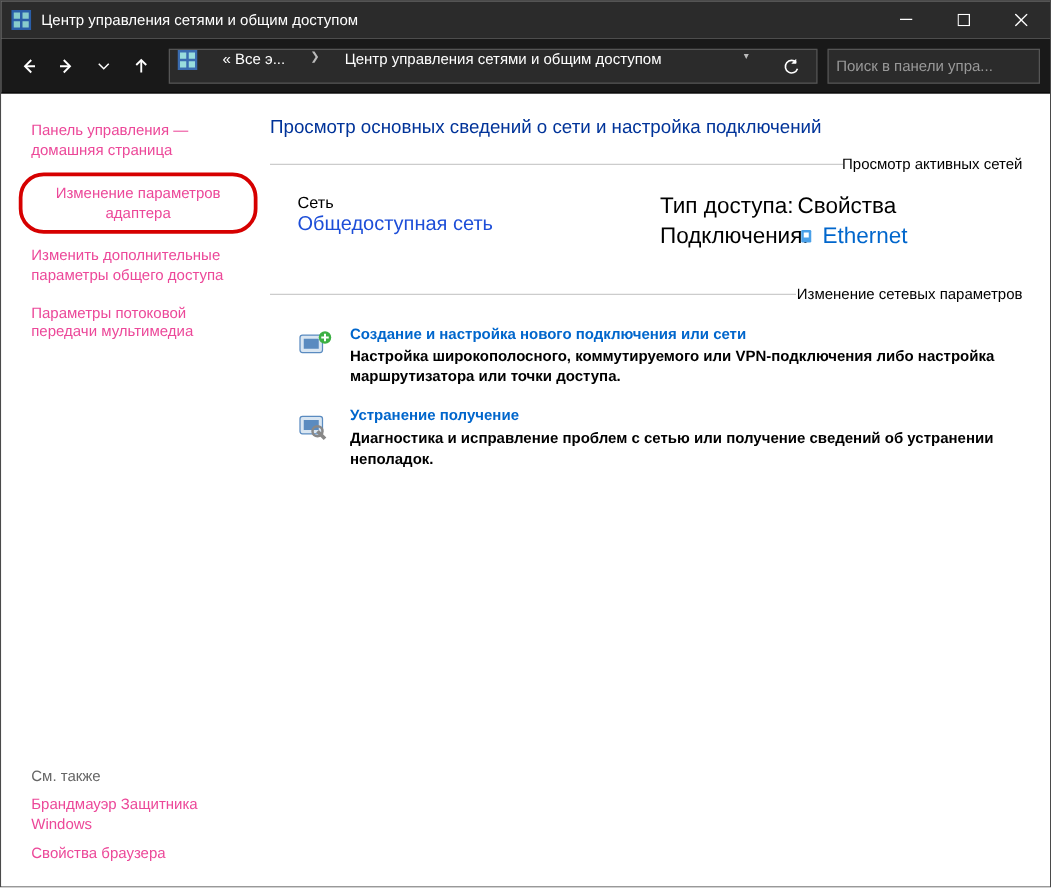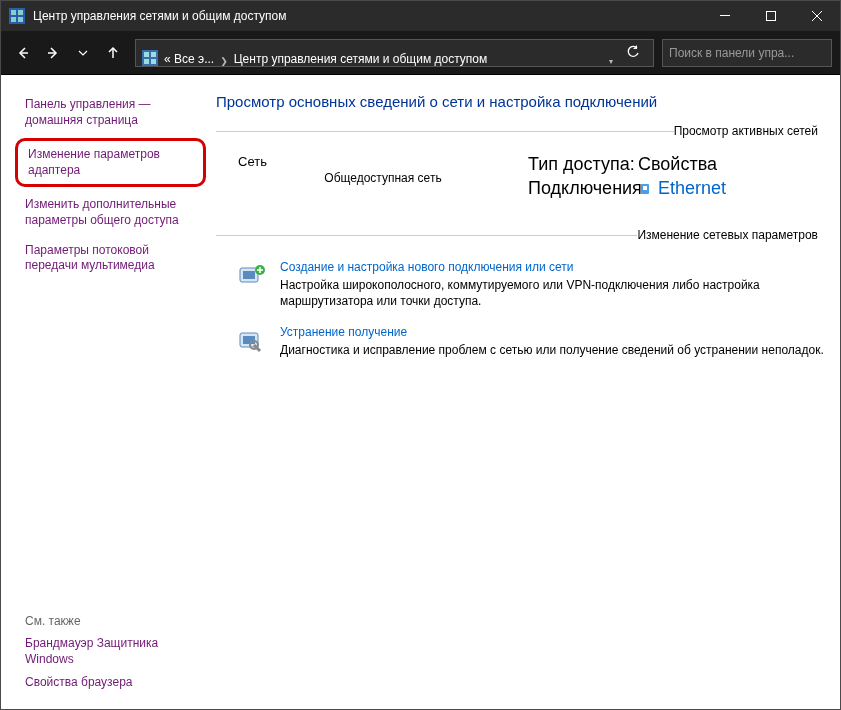--- a/index.html
+++ b/index.html
@@ -45,25 +45,25 @@
     width: 28px; height: 28px;
     display:flex; align-items:center; justify-content:center;
     color:#fff;
   }
   .nav-btn svg { fill:#fff; }
   .addr-wrap {
     flex: 1;
     height: 28px;
     background: #2b2b2b;
     border: 1px solid #555;
-    display:flex; align-items:flex-end;
+    display:flex; align-items:flex-start;
     padding: 0 6px;
     margin-left: 6px;
     color:#fff;
-    gap:6px;
+    gap:20px;
     overflow:hidden;
   }
   .addr-wrap .crumb-icon { width:16px; height:16px; flex-shrink:0; }
   .addr-wrap .sep { color:#bbb; font-size:9px; flex-shrink:0; }
   .addr-wrap .crumb { white-space:nowrap; font-size:12px; }
   .addr-wrap .dd { color:#bbb; font-size:8px; }
   .refresh-btn {
     width:28px; height:28px;
     display:flex; align-items:center; justify-content:center;
     color:#fff;
@@ -92,31 +92,32 @@
     overflow:hidden;
   }
   
   .sidebar {
     width: 195px;
     flex-shrink:0;
     display:flex; flex-direction:column;
     padding-right: 4px;
   }
   .sidebar a, .sidebar .side-link {
-    color:#701a75; text-decoration:none; font-size:12px;
+    color:#ec4899; text-decoration:none; font-size:12px;
     display:block; padding: 4px 6px 4px 10px;
     line-height:1.3;
     cursor:pointer;
   }
   .sidebar .group-gap { height:6px; }
   .sidebar .highlight-box {
     border: 3px solid #d60000;
-    border-radius: 10px;
+    border-radius: 20px;
     padding: 2px 4px 2px 8px;
     margin-bottom: 6px;
+    text-align: center;
   }
   .sidebar .highlight-box .side-link { padding-left:2px; }
   .sidebar .spacer { flex:1; }
   .sidebar .footer-label {
     color:#666; font-size:12px; padding: 4px 6px 4px 10px;
   }
   
   .main {
     flex:1;
     padding-left: 6px;
@@ -132,35 +133,35 @@
     margin-bottom: 14px;
   }
   fieldset > legend {
     font-size:12px; color:#000; padding-right:8px;text-align:right;
   }
   .active-net {
     display:flex; padding: 6px 0 4px 22px;
   }
   .net-left { flex:0 0 290px; }
   .net-left .net-name { font-weight:400; font-size:13px; }
-  .net-left .net-type { color:#000000; font-size:12px; margin-top:2px;text-align:center; }
+  .net-left .net-type { color:#1d4ed8; font-size:16px; margin-top:2px; }
   .net-right { font-size:18px; }
   .net-right .row { display:flex; margin-bottom:3px; }
   .net-right .lbl { width:110px; }
   .net-right .val { color:#000; }
   .net-right .eth-link {
     color:#0066cc; display:flex; align-items:center; gap:6px;
   }
   .eth-icon { width:14px; height:14px; }
   .param-item {
     display:flex; gap:14px; padding: 8px 0 8px 22px;
     align-items:flex-start;
   }
   .param-icon { width:28px; height:28px; flex-shrink:0; margin-top:2px; }
-  .param-text { font-size:12px; }
+  .param-text { font-size:12px;font-weight:bold; }
   .param-text .plink { color:#0066cc; display:block; margin-bottom:3px; cursor:pointer;}
   .param-text .pdesc { color:#000; line-height:1.35; }
 </style>
 </head>
 <body>
 
 <div class="window">
 
   <div class="titlebar">
     <svg class="app-icon" viewBox="0 0 16 16">

